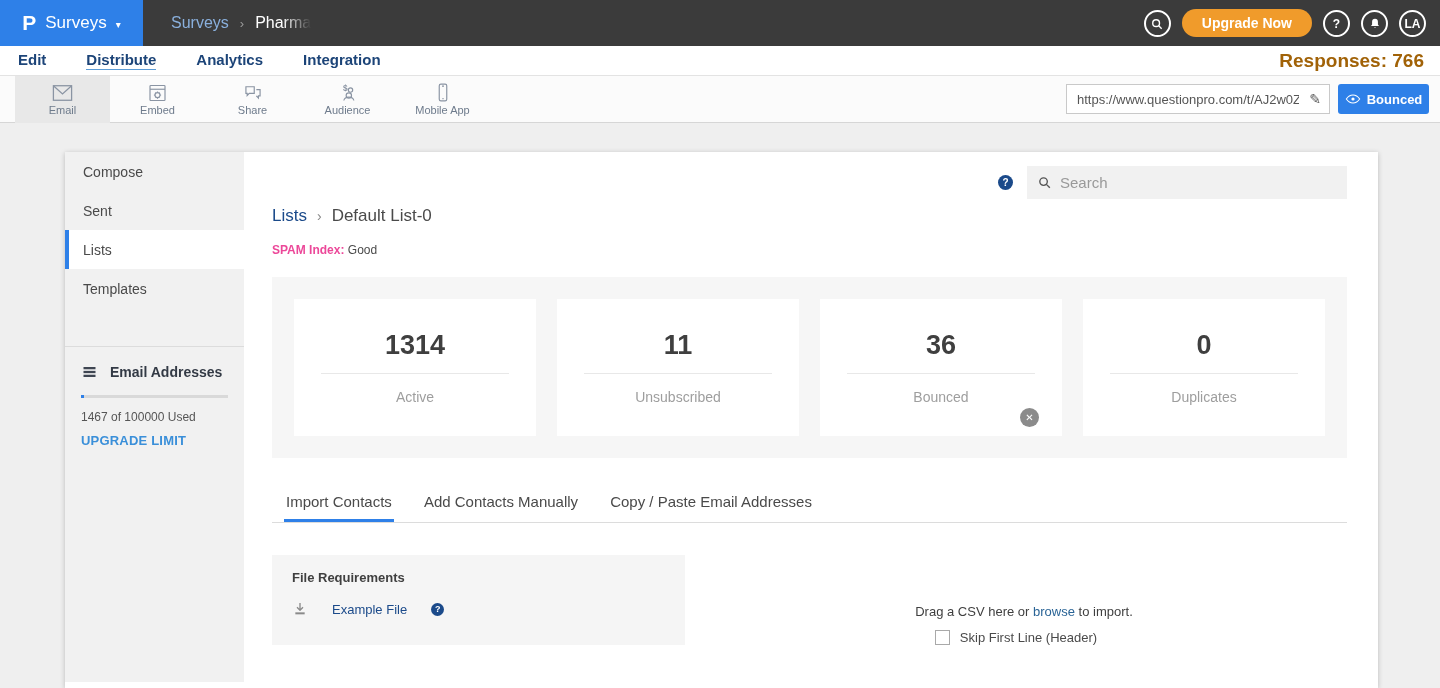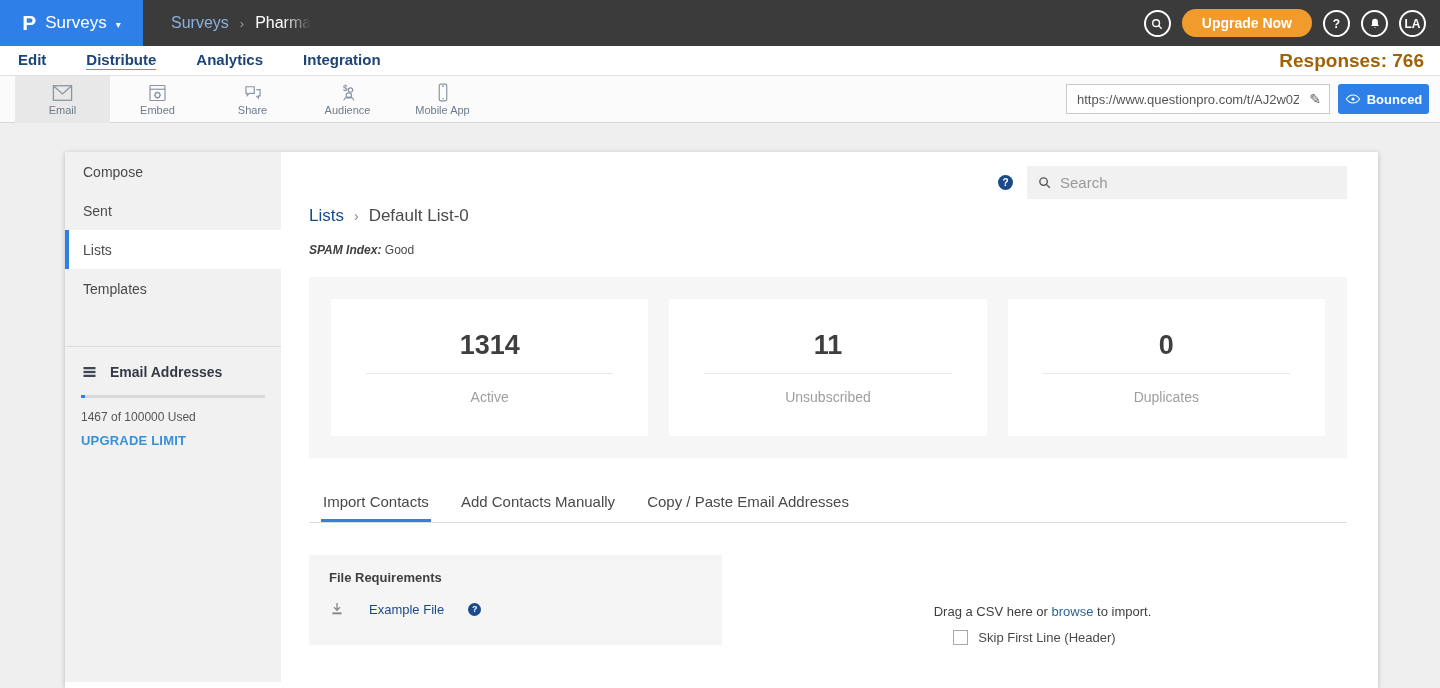--- a/index.html
+++ b/index.html
@@ -51,21 +51,21 @@
   .preview { height:30px; width:91px; background:#2e80e8; color:#fff; border:none; border-radius:3px;
              font-size:13px; font-weight:bold; display:flex; align-items:center; justify-content:center;
              gap:6px; cursor:pointer; font-family:inherit; }
 
   
   .page { position:absolute; top:124px; left:0; right:0; bottom:0; background:#efefef; }
   .card { position:absolute; left:65px; top:28px; width:1313px; bottom:0; background:#fff;
           box-shadow:0 1px 5px rgba(0,0,0,0.22); display:flex; }
 
   
-  .side { width:216px; background:#f1f1f1; height:530px; flex-shrink:0; display:flex;
+  .side { width:179px; background:#f1f1f1; height:530px; flex-shrink:0; display:flex;
           flex-direction:column; }
   .side-item { height:39px; display:flex; align-items:center; padding-left:14px;
                border-left:4px solid transparent; font-size:14px; color:#4a4a4a; cursor:pointer; }
   .side-item.active { background:#fff; border-left-color:#2e80e8; }
   .side-divider { margin-top:38px; border-top:1px solid #dcdcdc; }
   .ea-head { margin:17px 16px 0; display:flex; align-items:center; gap:12px; font-size:14px;
              font-weight:bold; color:#333a45; }
   .progress { margin:15px 16px 0; height:3px; background:#d9d9d9; }
   .progress-fill { width:2%; height:100%; background:#2e80e8; }
   .usage { margin:12px 16px 0; font-size:12px; color:#555; }
@@ -84,21 +84,21 @@
   .searchbox input { flex:1; border:none; background:transparent; outline:none; font-size:15px;
                      color:#555; font-family:inherit; }
   .searchbox input::placeholder { color:#999; }
 
   .crumb2 { margin-top:7px; font-size:17px; display:flex; gap:10px; align-items:center; }
   .crumb2 .root { color:#1b4a8a; cursor:pointer; }
   .crumb2 .sep { color:#888; font-size:14px; }
   .crumb2 .cur { color:#4a4a4a; }
 
   .spam { margin-top:17px; font-size:12px; }
-  .spam .lbl { color:#404040; font-weight:bold;font-style:italic; }
+  .spam .lbl { color:#ec4899; font-weight:bold; }
   .spam .val { color:#4a4a4a; }
 
   .stats { margin-top:20px; background:#f6f6f6; padding:22px; display:flex; gap:21px; }
   .stat-card { flex:1; background:#fff; height:137px; position:relative; display:flex;
                flex-direction:column; align-items:center; justify-content:center; }
   .stat-value { font-size:27px; font-weight:bold; color:#3f3f3f; }
   .stat-line { width:78%; border-top:1px solid #e8e8e8; margin:12px 0 15px; }
   .stat-label { font-size:14px; color:#9e9e9e; }
   .dismiss { position:absolute; right:23px; bottom:9px; width:19px; height:19px; border-radius:50%;
              background:#8b8b8b; color:#fff; font-size:10px; display:flex; align-items:center;
@@ -274,20 +274,26 @@
           <div class="stat-value">1314</div>
           <div class="stat-line"></div>
           <div class="stat-label">Active</div>
         </div>
         <div class="stat-card">
           <div class="stat-value">11</div>
           <div class="stat-line"></div>
           <div class="stat-label">Unsubscribed</div>
         </div>
         <div class="stat-card">
+          <div class="stat-value">36</div>
+          <div class="stat-line"></div>
+          <div class="stat-label">Bounced</div>
+          <span class="dismiss">✕</span>
+        </div>
+        <div class="stat-card">
           <div class="stat-value">0</div>
           <div class="stat-line"></div>
           <div class="stat-label">Duplicates</div>
         </div>
       </div>
 
       <div class="tabs">
         <span class="tab active">Import Contacts</span>
         <span class="tab">Add Contacts Manually</span>
         <span class="tab">Copy / Paste Email Addresses</span>

